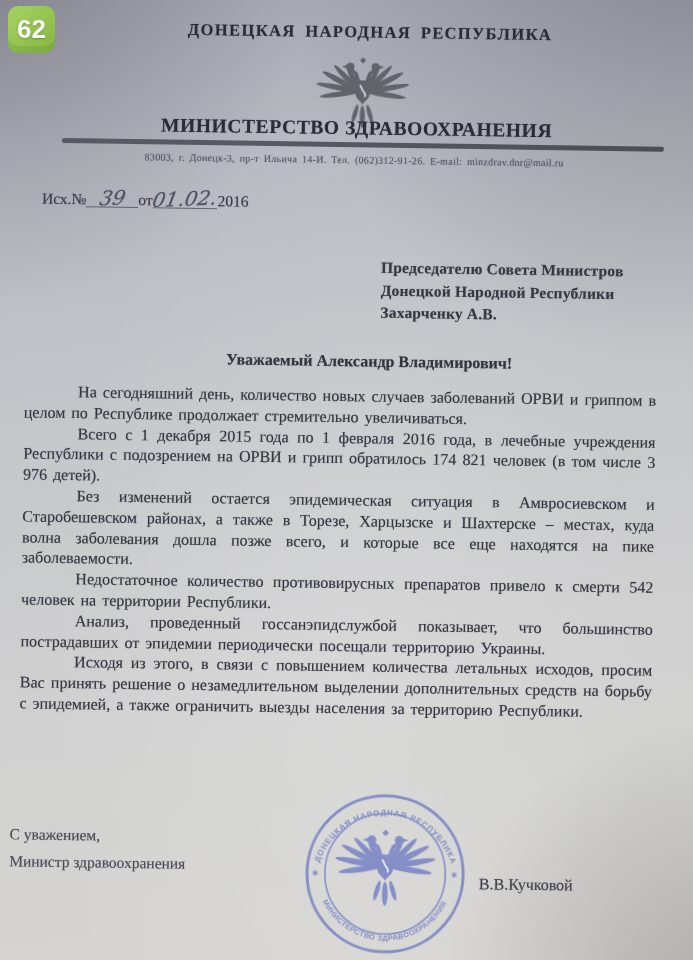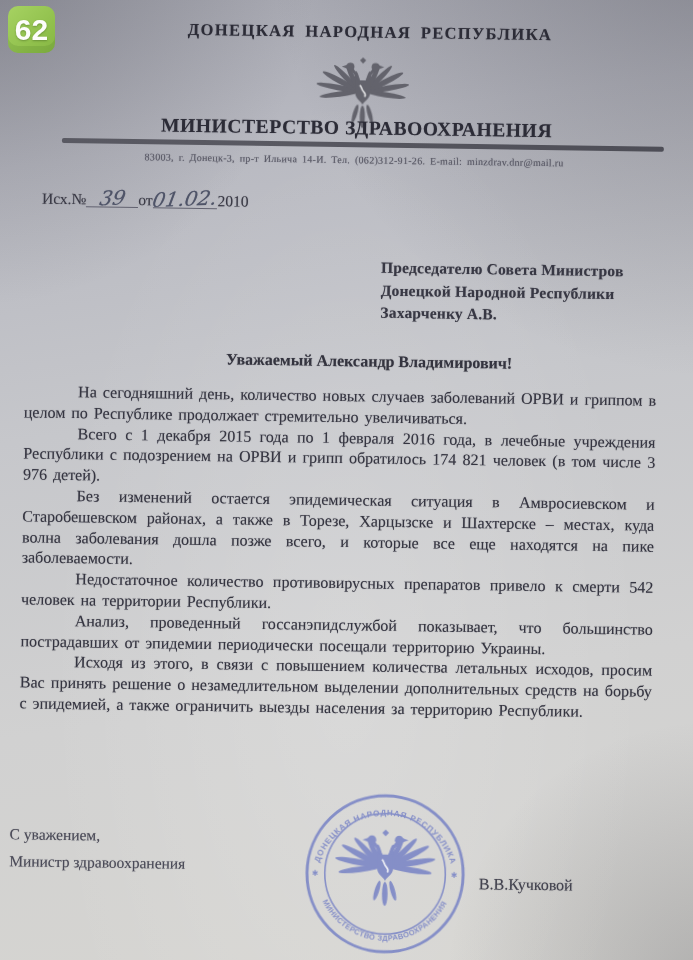--- a/index.html
+++ b/index.html
@@ -19,21 +19,21 @@
   .abs{position:absolute;}
   .ctr{left:0;right:0;text-align:center;}
   .soft{text-shadow:0 0 1.1px rgba(50,50,62,.45);}
 
   
   #badge{
     position:absolute;left:8px;top:6px;width:47px;height:47px;border-radius:10px;
     background:linear-gradient(135deg,#a6d262 0%,#8fbf4b 70%,#86b644 100%);
     box-shadow:inset 0 -7px 0 rgba(40,80,20,.12);
     display:flex;align-items:center;justify-content:center;
-    font-family:"Liberation Sans", sans-serif;font-weight:bold;font-size:30px;color:#fdfdfb;
+    font-family:"Liberation Sans", sans-serif;font-weight:bold;font-size:26px;color:#fdfdfb;
     text-shadow:0 1px 2px rgba(60,90,30,.45);
   }
 
   .republic{top:17px;font-weight:bold;font-size:16.5px;letter-spacing:1.4px;
     color:#2c2c37;padding-left:48px;word-spacing:4px;}
   .emblem{top:48px;left:312px;color:#5d5d66;opacity:.92;filter:blur(.3px);}
   .ministry{top:112px;font-weight:bold;font-size:19.5px;letter-spacing:.6px;
     color:#2c2c37;padding-left:24px;}
   .rule{top:137px;left:64px;width:602px;height:4.5px;
     background:linear-gradient(90deg,#4c4c55,#3e3e47);opacity:.85;border-radius:2px;}
@@ -120,21 +120,21 @@
       <use href="#dnr-eagle"></use>
     </svg>
 
     <div class="abs ctr ministry soft">МИНИСТЕРСТВО ЗДРАВООХРАНЕНИЯ</div>
 
     <div class="abs rule"></div>
 
     <div class="abs ctr contact">83003, г. Донецк-3, пр-т Ильича 14-И. Тел. (062)312-91-26. E-mail: minzdrav.dnr@mail.ru</div>
 
     <div class="abs refline soft">
-      <span>Исх.№</span><span class="fill fill-num"><span class="hand">39</span></span><span>от</span><span class="fill fill-date"><span class="hand">01.02.</span></span><span>2010</span>
+      <span>Исх.№</span><span class="fill fill-num"><span class="hand">39</span></span><span>от</span><span class="fill fill-date"><span class="hand">01.02.</span></span><span>2016</span>
     </div>
 
     <div class="abs recipient soft">
       <div>Председателю Совета Министров</div>
       <div>Донецкой Народной Республики</div>
       <div>Захарченку А.В.</div>
     </div>
 
     <div class="abs ctr salutation soft">Уважаемый Александр Владимирович!</div>
 

